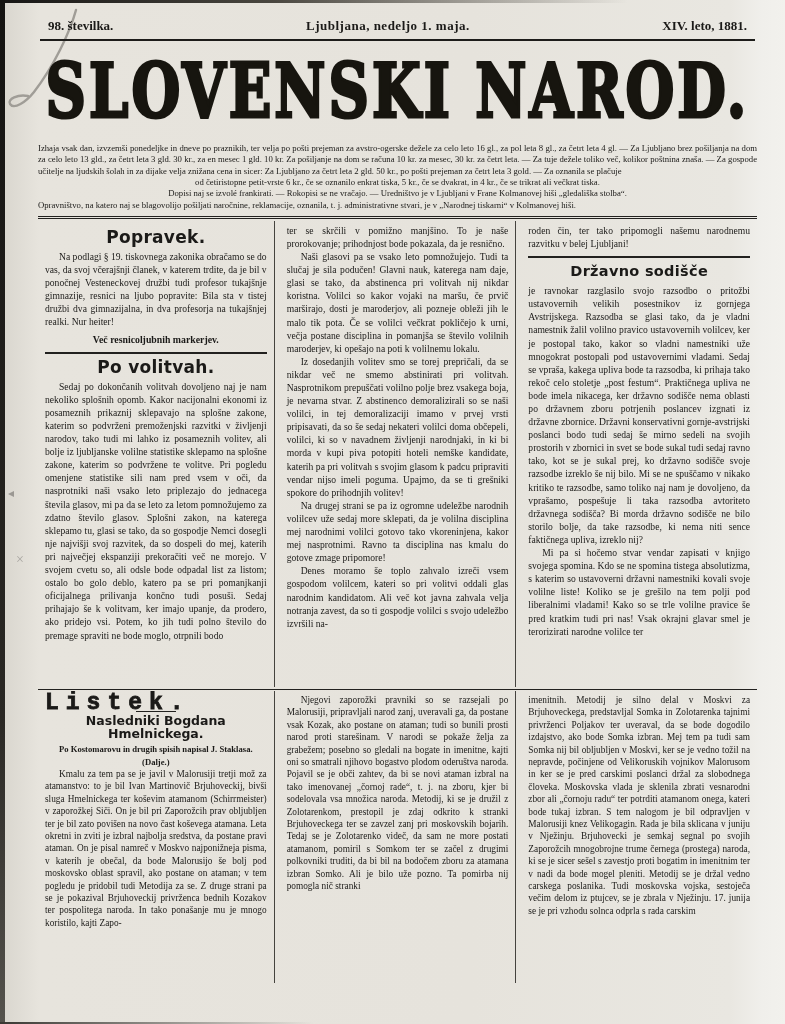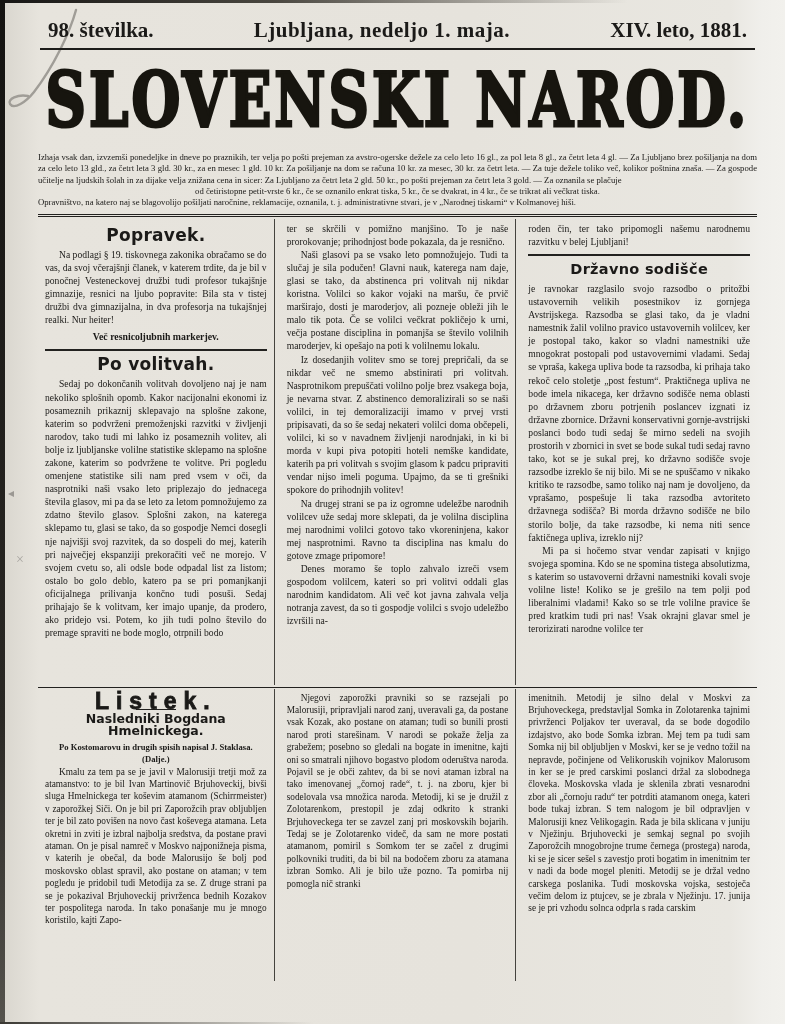--- a/index.html
+++ b/index.html
@@ -19,21 +19,21 @@
     background: linear-gradient(90deg,#161514, #4a4740 35%, rgba(90,88,82,0) 80%); }
   .edge-bottom { position:absolute; left:0; bottom:0; width:40%; height:2px;
     background: linear-gradient(90deg,#3a3833, rgba(90,88,82,0)); }
   .mark-svg { position:absolute; left:4px; top:4px; }
   .stray-x { position:absolute; left:16px; top:552px; color:#a8a5a0; font-size:14px; }
   .stray-arrow { position:absolute; left:8px; top:486px; color:#9b9893; font-size:12px; }
 
   .content { position:relative; padding: 12px 28px 0 38px; }
 
   .header-row { display:flex; justify-content:space-between; align-items:baseline;
-    font-weight:bold; font-size:21px; padding: 6px 10px 0 10px; }
+    font-weight:bold; font-size:13px; padding: 6px 10px 0 10px; }
   .header-row .mid { letter-spacing: .5px; }
   .masthead-rule { border-top: 2px solid #1d1c1a; margin: 5px 2px 0 2px; }
 
   .masthead-title {
     text-align:center; white-space:nowrap;
     font-family: "DejaVu Serif", serif; font-weight: bold;
     font-size: 56px; letter-spacing: 3px;
     color:#17150f; -webkit-text-stroke: 2.4px #17150f;
     transform: scaleY(1.34); transform-origin: center 62%;
     margin: 16px 0 10px 0; height: 72px; line-height: 72px;
@@ -56,21 +56,21 @@
   .body-text { font-size: 9.6px; line-height: 13.1px; text-align: justify; }
   .body-text p { margin:0; text-indent: 14px; }
   .body-text p.noindent { text-indent: 0; }
 
   .h-article { font-family:"DejaVu Sans","Liberation Sans",sans-serif; font-weight:bold;
     text-align:center; font-size:17px; margin: 7px 0 6px 0; letter-spacing:.3px; }
   .h-article.big { font-size:14.5px; }
   .signature { text-align:center; font-weight:bold; font-size:9.8px; margin: 4px 0 3px 0; }
   .art-divider { border-top: 2px solid #22211f; margin: 6px 0 2px 0; }
 
-  .feuil-title { text-align:center; font-family:Liberation Sans, sans-serif; font-weight:bold;
+  .feuil-title { text-align:left; font-family:Liberation Mono, monospace; font-weight:bold;
     font-size:23px; letter-spacing: 7px; margin: 3px 0 1px 0;
     -webkit-text-stroke: .8px #1b1a18; }
   .feuil-rule { width: 40px; border-top: 1.2px solid #22211f; margin: 2px auto 3px auto; }
   .feuil-heading { font-family:"DejaVu Sans","Liberation Sans",sans-serif; font-weight:bold;
     text-align:center; font-size:12.5px; margin: 1px 0 3px 0; }
   .byline { font-size:8.6px; font-weight:bold; text-align:center; margin:0; }
   .dalje { font-size:8.6px; text-align:center; margin: 1px 0 4px 0; font-weight: bold; }
   .feuil-text { font-size: 9.3px; line-height: 12.4px; }
 </style>
 </head>
@@ -93,20 +93,21 @@
       <span class="mid">Ljubljana, nedeljo 1. maja.</span>
       <span>XIV. leto, 1881.</span>
     </div>
     <div class="masthead-rule"></div>
 
     <div class="masthead-title">SLOVENSKI NAROD.</div>
 
     <div class="sub-info">
       <p class="just">Izhaja vsak dan, izvzemši ponedeljke in dneve po praznikih, ter velja po pošti prejeman za avstro-ogerske dežele za celo leto 16 gl., za pol leta 8 gl., za četrt leta 4 gl. — Za Ljubljano brez pošiljanja na dom za celo leto 13 gld., za četrt leta 3 gld. 30 kr., za en mesec 1 gld. 10 kr. Za pošiljanje na dom se računa 10 kr. za mesec, 30 kr. za četrt leta. — Za tuje dežele toliko več, kolikor poštnina znaša. — Za gospode učitelje na ljudskih šolah in za dijake velja znižana cena in sicer: Za Ljubljano za četrt leta 2 gld. 50 kr., po pošti prejeman za četrt leta 3 gold. — Za oznanila se plačuje</p>
       <p class="cent">od četiristopne petit-vrste 6 kr., če se oznanilo enkrat tiska, 5 kr., če se dvakrat, in 4 kr., če se trikrat ali večkrat tiska.</p>
+      <p class="cent">Dopisi naj se izvolé frankirati. — Rokopisi se ne vračajo. — Uredništvo je v Ljubljani v Frane Kolmanovej hiši „gledališka stolba“.</p>
       <p class="just">Opravništvo, na katero naj se blagovolijo pošiljati naročnine, reklamacije, oznanila, t. j. administrativne stvari, je v „Narodnej tiskarni“ v Kolmanovej hiši.</p>
     </div>
 
     <div class="rule-double"></div>
 
     <div class="cols cols-top">
       <div class="col body-text">
         <div class="h-article">Popravek.</div>
         <p>Na podlagi § 19. tiskovnega zakonika obračamo se do vas, da svoj včerajšnji članek, v katerem trdite, da je bil v ponočnej Vesteneckovej družbi tudi profesor tukajšnje gimnazije, resnici na ljubo popravite: Bila sta v tistej družbi dva gimnazijalna, in dva profesorja na tukajšnjej realki. Nur heiter!</p>
         <div class="signature">Več resnicoljubnih markerjev.</div>

